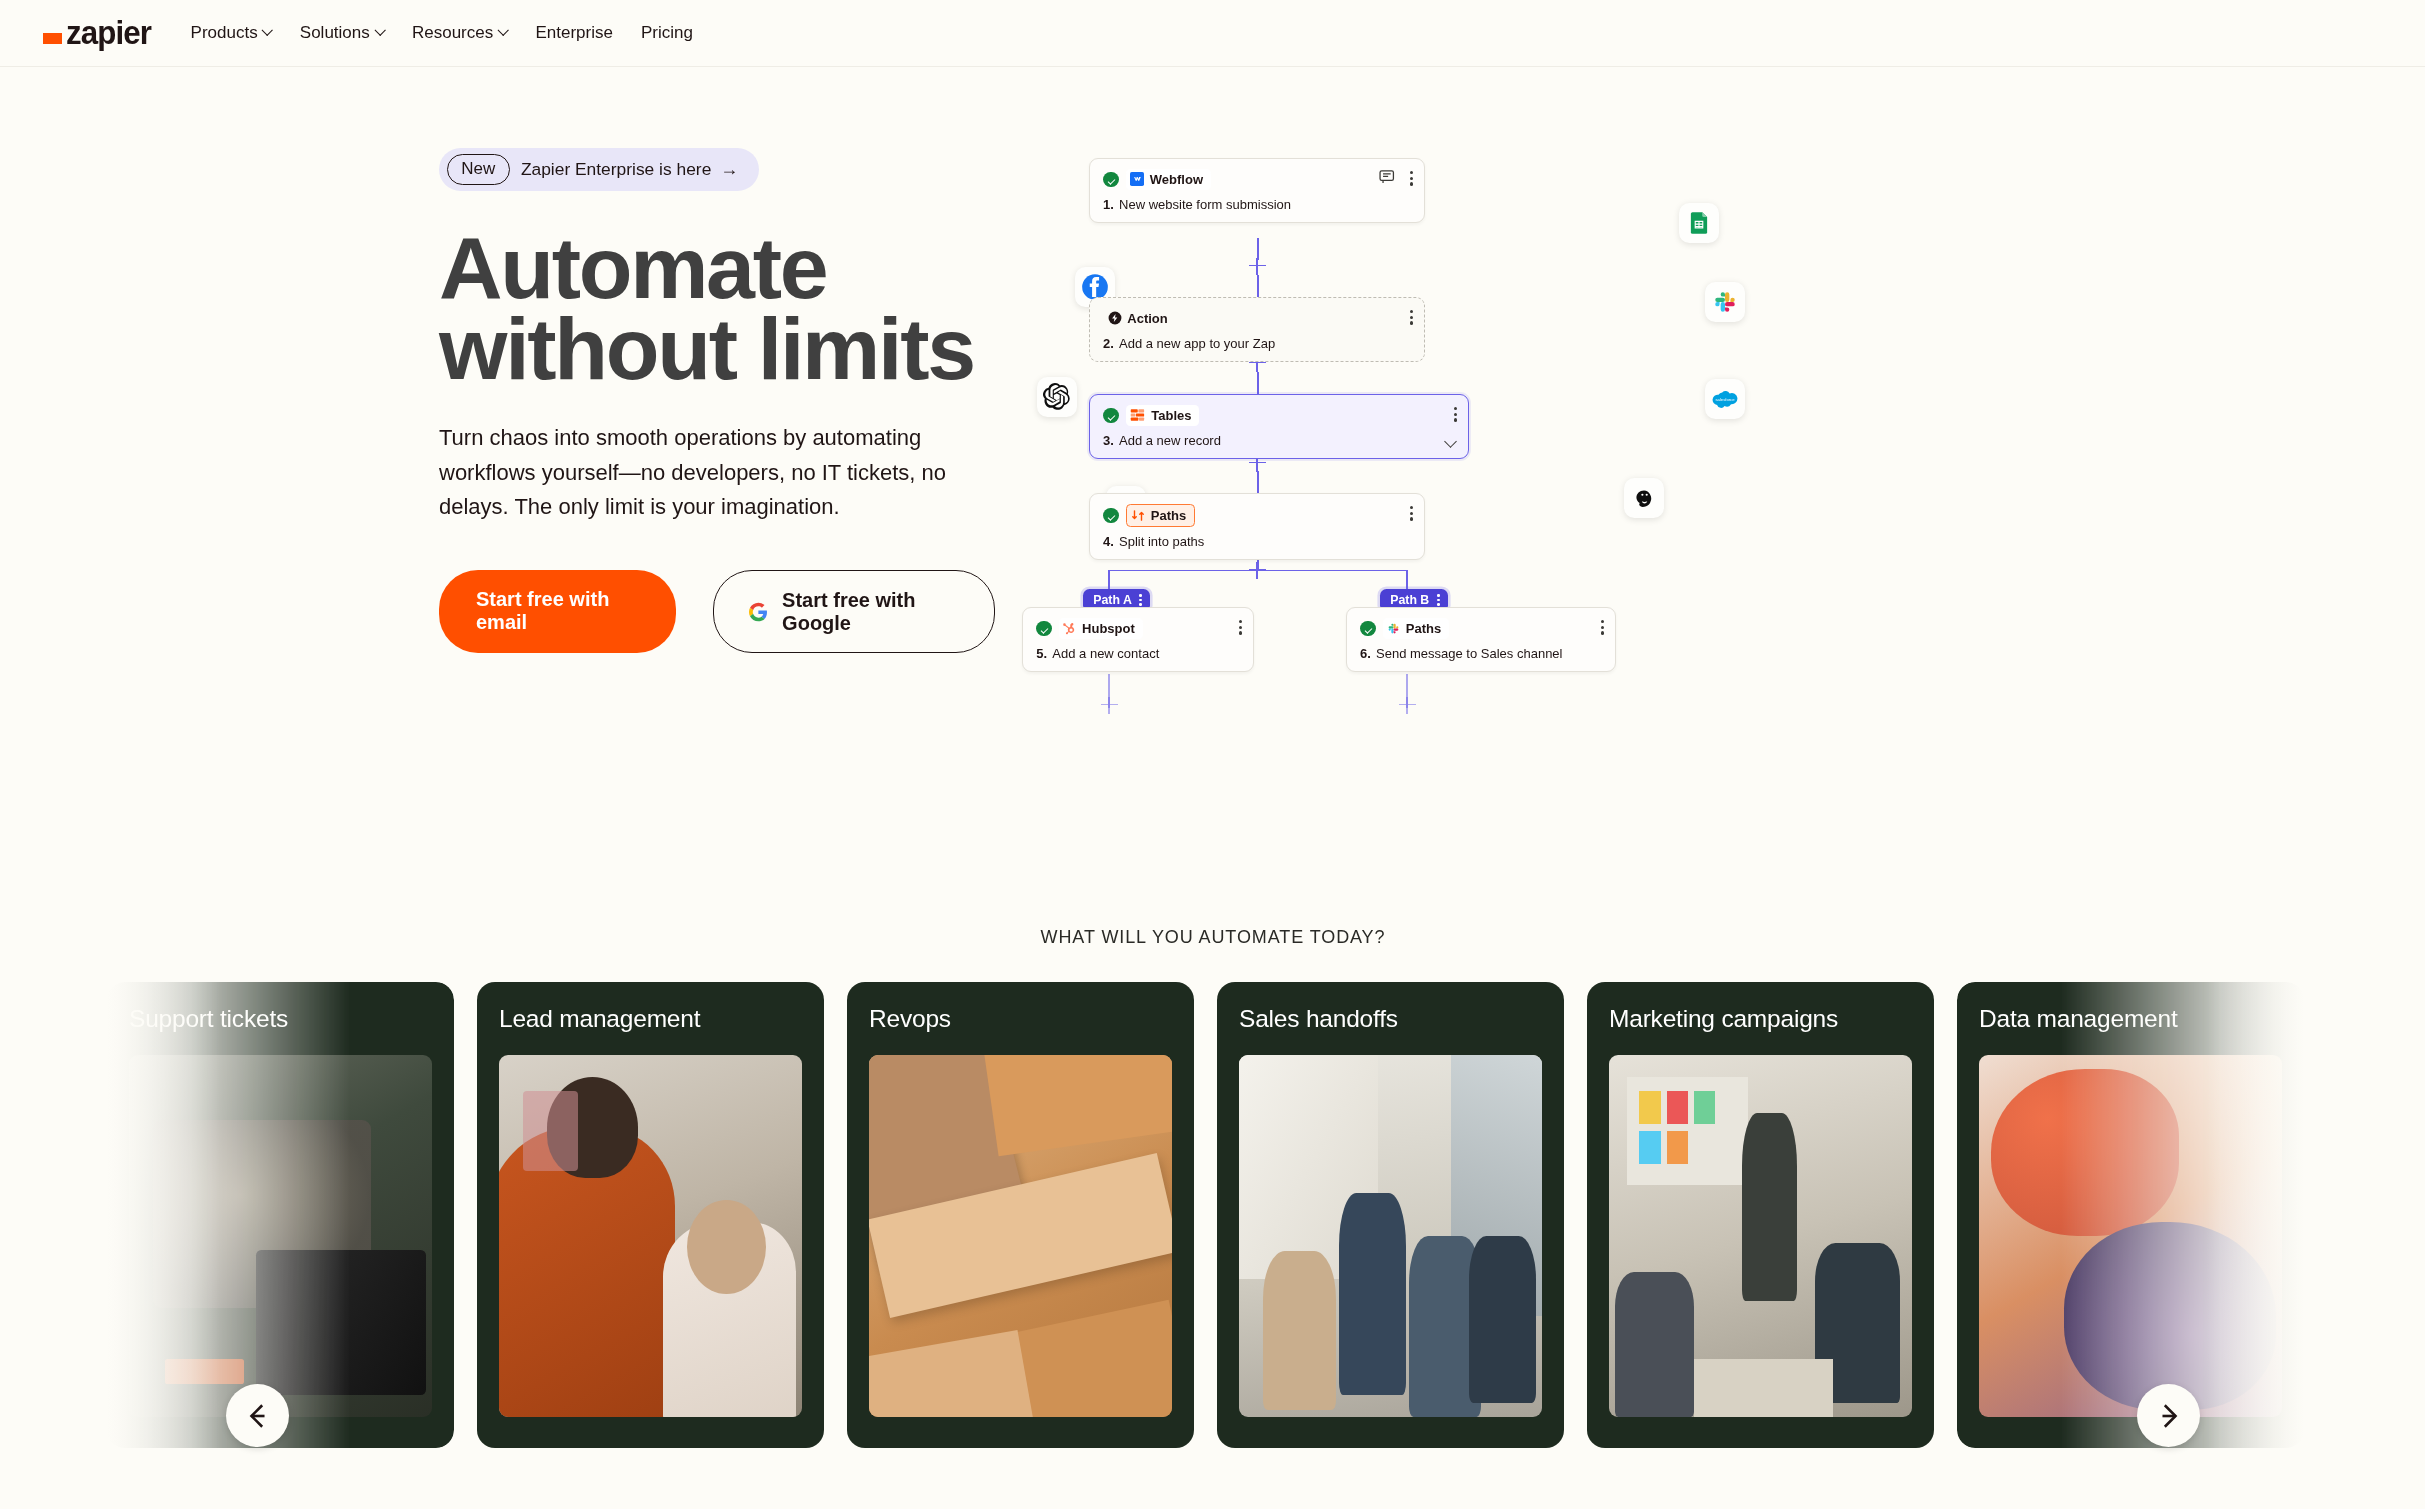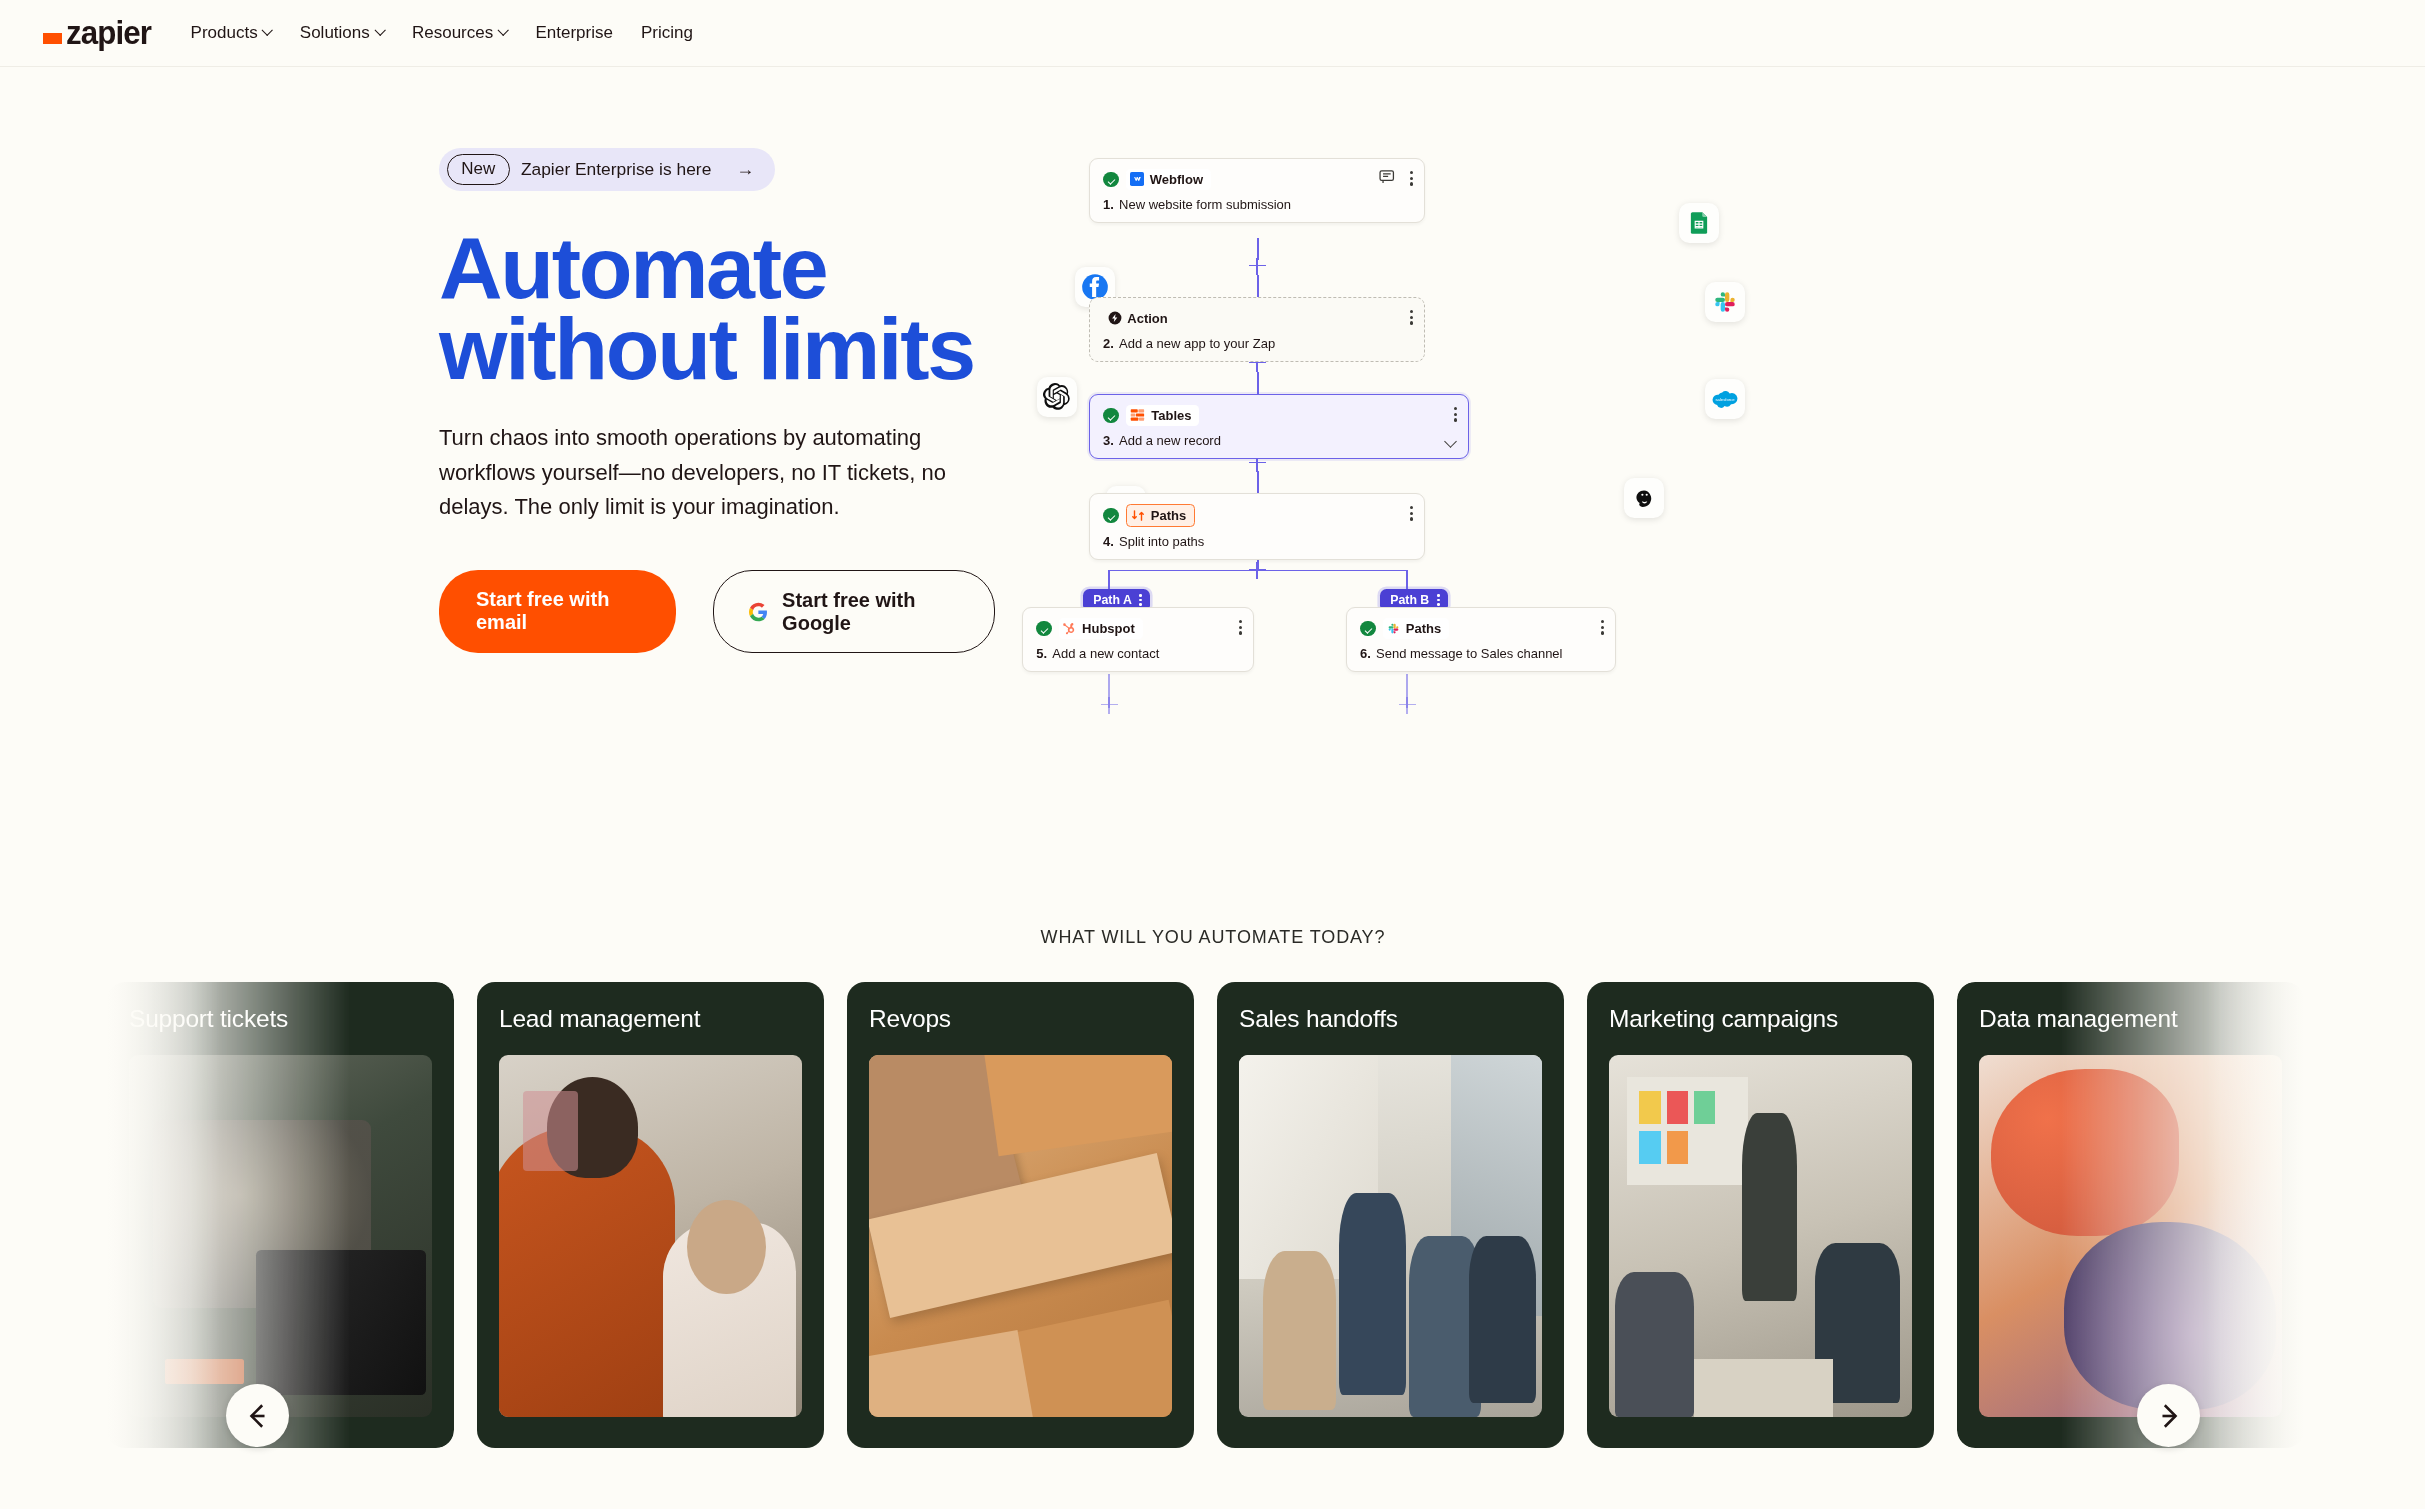--- a/index.html
+++ b/index.html
@@ -51,24 +51,24 @@
   .hero-left { width: 995px; padding-left: 439px; }
   .pill {
     display: inline-flex; align-items: center; gap: 11px;
     background: #E8E6F8; border-radius: 39px; padding: 5.8px 20.7px 5.8px 7.7px;
     cursor: pointer; margin-bottom: 36px;
   }
   .pill-badge {
     border: 1.3px solid #201515; border-radius: 26px; padding: 4.5px 13.6px;
     font-size: 17px; color: #201515; font-weight: 400;
   }
-  .pill-text { font-size: 17.4px; color: #201515; display:flex; align-items:center; gap: 25px;}
+  .pill-text { font-size: 17.4px; color: #201515; display:flex; align-items:center; gap: 9px;}
   .arrow-r { font-size: 18px; line-height: 1; }
   h1.hero-title {
-    font-size: 88px; line-height: .93; font-weight: 800; color: #1d4ed8;
+    font-size: 88px; line-height: .93; font-weight: 800; color: #404040;
     letter-spacing: -2.3px; margin-bottom: 31px; max-width: 762px;
     font-family: "Liberation Sans", sans-serif;
   }
   .hero-sub { font-size: 22px; line-height: 1.56; color: #201515; max-width: 694px; margin-bottom: 46px; }
   .cta-row { display: flex; gap: 37px; }
   .btn-primary {
     background: #FF4F00; color: #fff; font-size: 20px; font-weight: 700;
     padding: 17.4px 37px; border-radius: 39px; cursor: pointer;
   }
   .btn-google {

